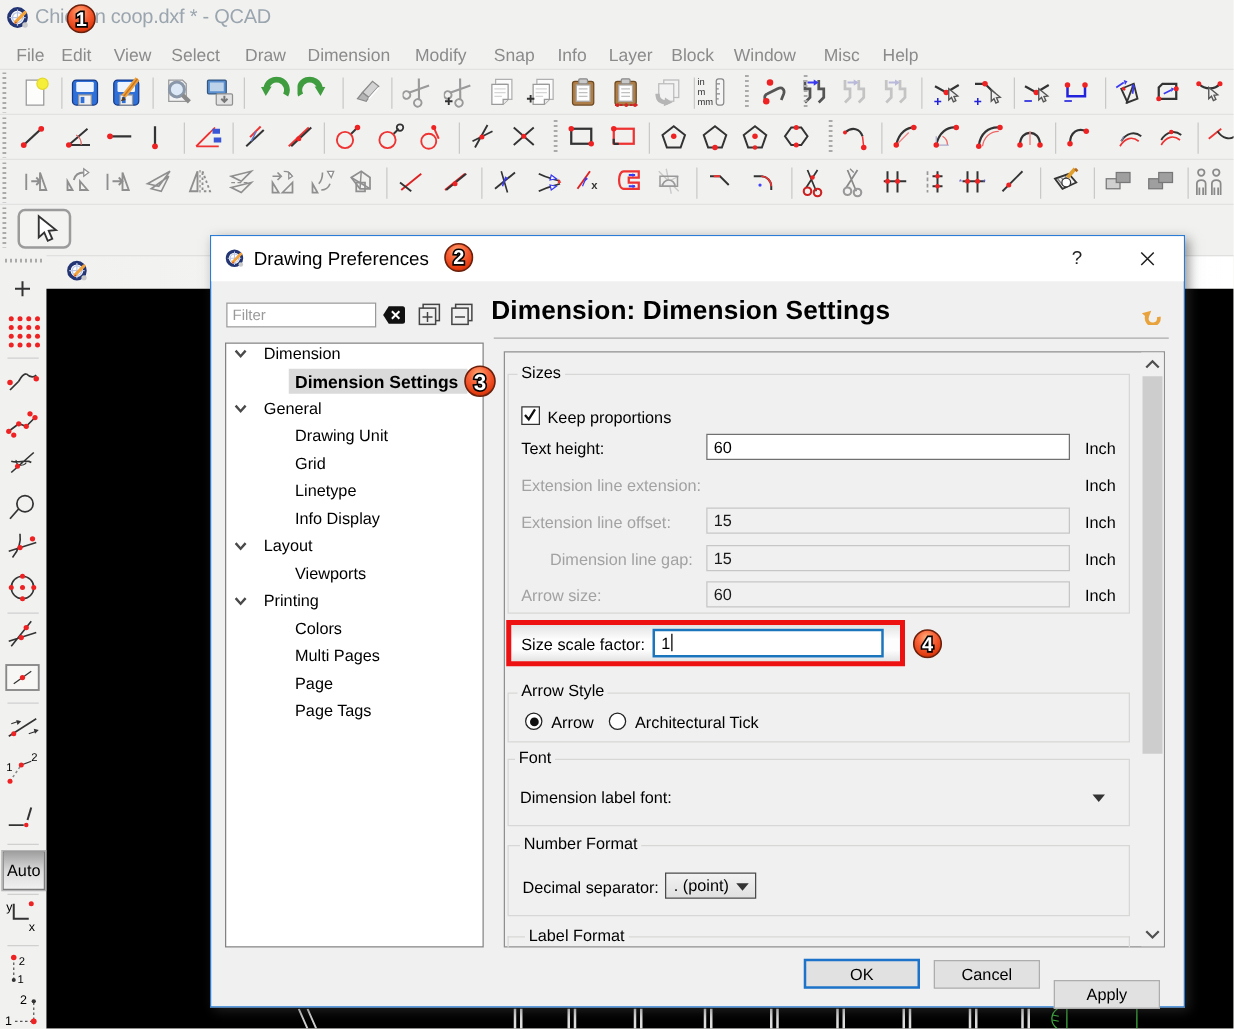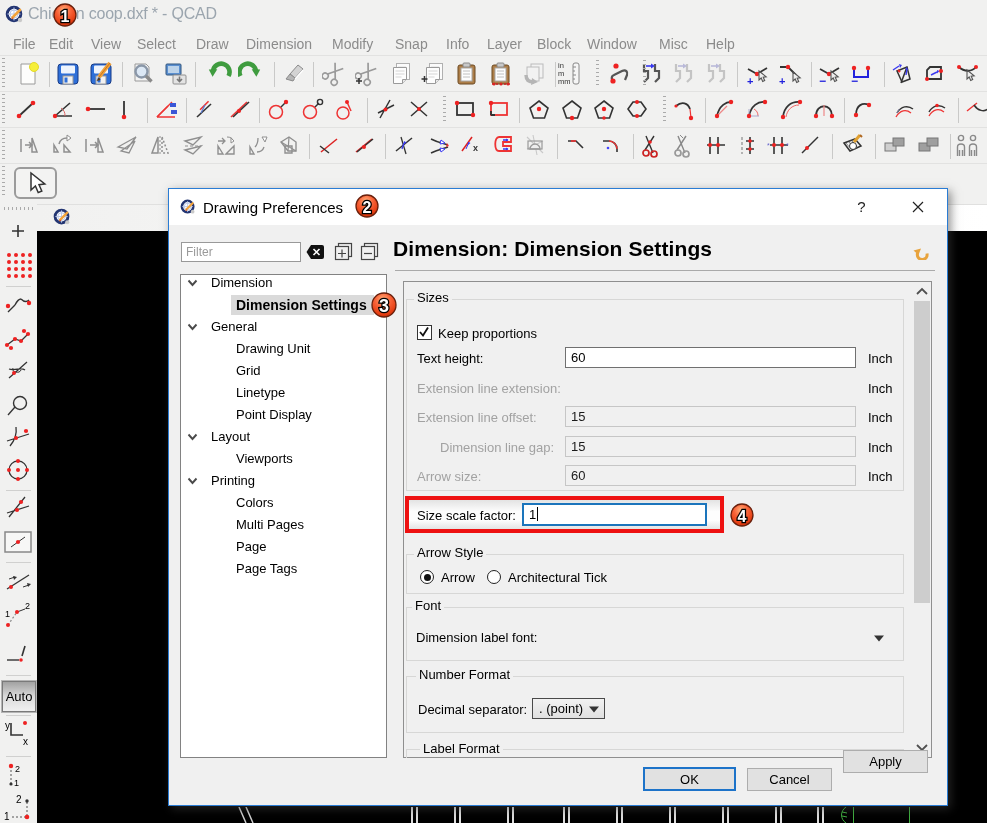--- a/index.html
+++ b/index.html
@@ -729,21 +729,21 @@
     </svg>
 <div class="abs" style="left:231px;top:295px;width:143px;height:20px;background:#dadada"></div>
 <div class="tri" style="left:236px;top:297px;font-weight:bold;font-size:14px">Dimension Settings</div>
 <div class="tri" style="left:211px;top:319px;font-size:13px">General</div>
 <svg style="position:absolute;left:186px;top:320px" width="13" height="13" viewBox="0 0 13 13">
       <path d="M2.5 4.5 l4 4.5 4-4.5" fill="none" stroke="#4a4a4a" stroke-width="1.9"></path>
     </svg>
 <div class="tri" style="left:236px;top:341px;font-size:13px">Drawing Unit</div>
 <div class="tri" style="left:236px;top:363px;font-size:13px">Grid</div>
 <div class="tri" style="left:236px;top:385px;font-size:13px">Linetype</div>
-<div class="tri" style="left:236px;top:407px;font-size:13px">Point Display</div>
+<div class="tri" style="left:236px;top:407px;font-size:13px">Info Display</div>
 <div class="tri" style="left:211px;top:429px;font-size:13px">Layout</div>
 <svg style="position:absolute;left:186px;top:430px" width="13" height="13" viewBox="0 0 13 13">
       <path d="M2.5 4.5 l4 4.5 4-4.5" fill="none" stroke="#4a4a4a" stroke-width="1.9"></path>
     </svg>
 <div class="tri" style="left:236px;top:451px;font-size:13px">Viewports</div>
 <div class="tri" style="left:211px;top:473px;font-size:13px">Printing</div>
 <svg style="position:absolute;left:186px;top:474px" width="13" height="13" viewBox="0 0 13 13">
       <path d="M2.5 4.5 l4 4.5 4-4.5" fill="none" stroke="#4a4a4a" stroke-width="1.9"></path>
     </svg>
 <div class="tri" style="left:236px;top:495px;font-size:13px">Colors</div>
@@ -824,21 +824,21 @@
 <div class="gt" style="left:416px;top:667px">Number Format</div>
 <div class="lbl" style="left:418px;top:702px">Decimal separator:</div>
 <div class="abs" style="left:532px;top:698px;width:73px;height:21px;background:linear-gradient(180deg,#f2f2f2,#e0e0e0);border:1px solid #4a4a4a;font-size:13px;color:#000;padding:2px 0 0 6px">. (point)</div>
 <svg style="position:absolute;left:588px;top:704px" width="12" height="10" viewBox="0 0 12 10">
       <path d="M1 2.5 h10 l-5 6z" fill="#333"></path>
     </svg>
 <div class="abs" style="left:406px;top:749px;width:498px;height:9px;border:1px solid #d7d7d6;border-bottom:none"></div>
 <div class="gt" style="left:420px;top:741px">Label Format</div>
 <div class="btn" style="left:643px;top:767px;width:93px;height:24px;border:2px solid #1d73c9">OK</div>
 <div class="btn" style="left:747px;top:768px;width:85px;height:23px">Cancel</div>
-<div class="btn" style="left:843px;top:750px;width:85px;height:23px">Apply</div>
+<div class="btn" style="left:843px;top:784px;width:85px;height:23px">Apply</div>
 <svg style="position:absolute;left:53px;top:3px" width="24" height="24">
 <defs>
         <radialGradient id="bg1" cx="45%" cy="28%" r="80%">
 <stop offset="0" stop-color="#ffb27c"></stop>
           <stop offset="0.38" stop-color="#f9653a"></stop>
           <stop offset="0.78" stop-color="#e43c10"></stop>
           <stop offset="1" stop-color="#a92605"></stop>
 </radialGradient>
       </defs>
 <circle cx="12" cy="12" r="11" fill="url(#bg1)" stroke="#69200c" stroke-width="1.3"></circle>

